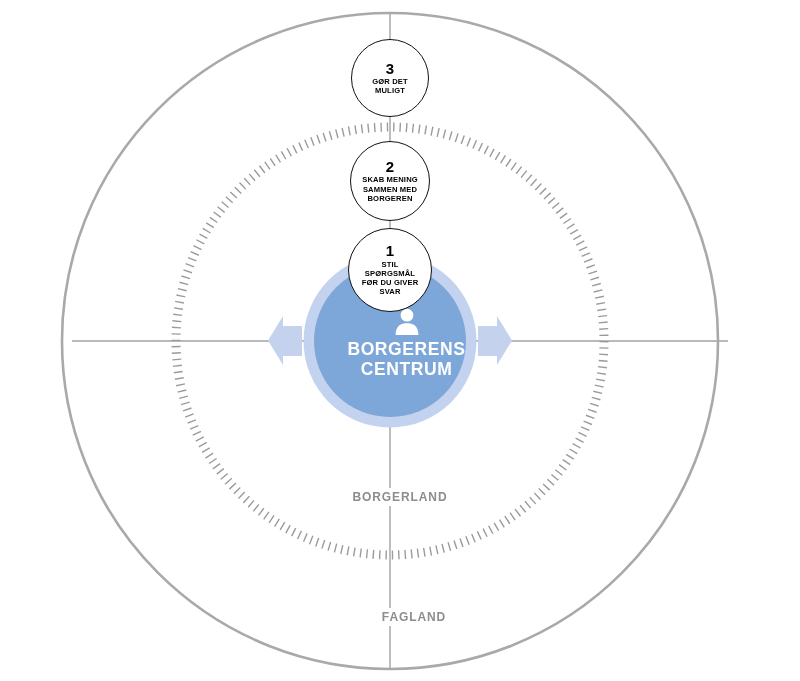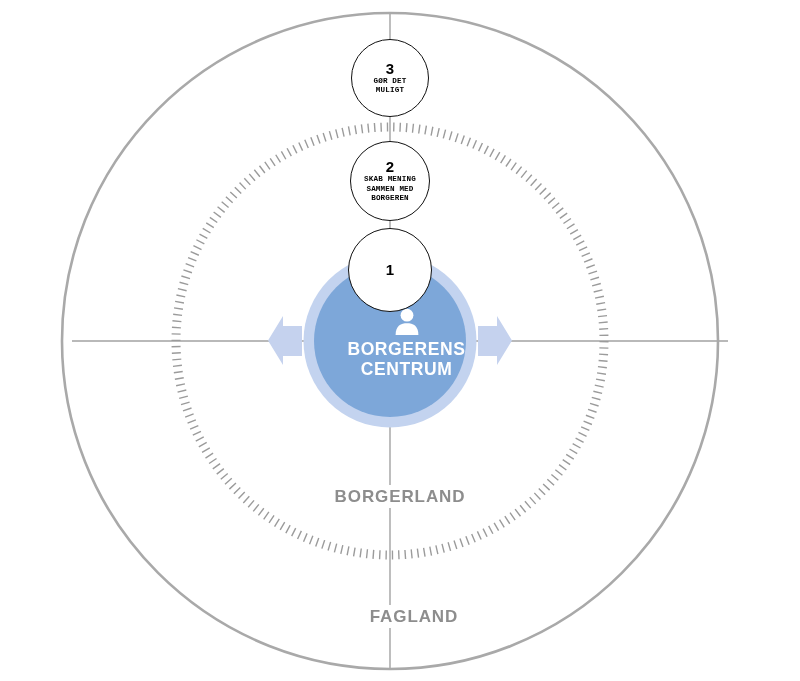--- a/index.html
+++ b/index.html
@@ -30,21 +30,21 @@
   
   .overlay-text {
     position: absolute;
     text-align: center;
     white-space: nowrap;
     user-select: none;
   }
   
   .zone-label {
     color: #8d8d8d;
-    font-size: 17px;
+    font-size: 12px;
     font-weight: bold;
     letter-spacing: 0.9px;
     background: #ffffff;
     padding: 2px 7px;
   }
   #label-borgerland {
     left: 0; right: 0;
     top: 487px;
   }
   #label-fagland {
@@ -94,21 +94,20 @@
     line-height: 1.02;
     margin-bottom: 1px;
   }
   .step-text {
     font-size: 7.6px;
     font-weight: bold;
     line-height: 1.21;
     letter-spacing: 0.15px;
     white-space: pre-line;
     padding: 0 3px;
-    font-family: Liberation Mono, monospace;
   }
   #step-1 { left: 348px; top: 228px; width: 84px; height: 84px; }
   #step-2 { left: 350px; top: 141px; width: 80px; height: 80px; }
   #step-3 { left: 351px; top: 39px; width: 78px; height: 78px; }
   #step-1 .step-num { font-size: 15px; }
 </style>
 </head>
 <body>
 
 <div id="stage">
@@ -145,20 +144,24 @@
         <circle cx="15" cy="9.2" r="6.4" fill="#ffffff"></circle>
         <path d="M 3.6 29 C 3.6 19.6 9.0 17.2 15 17.2 C 21 17.2 26.4 19.6 26.4 29 Z" fill="#ffffff"></path>
       </svg>
     </span>
     <div id="center-title">BORGERENS
 CENTRUM</div>
   </div>
 
   <div id="step-1" class="step-circle">
     <div class="step-num">1</div>
+    <div class="step-text">STIL
+SPØRGSMÅL
+FØR DU GIVER
+SVAR</div>
   </div>
 
   <div id="step-2" class="step-circle">
     <div class="step-num">2</div>
     <div class="step-text">SKAB MENING
 SAMMEN MED
 BORGEREN</div>
   </div>
 
   <div id="step-3" class="step-circle">

